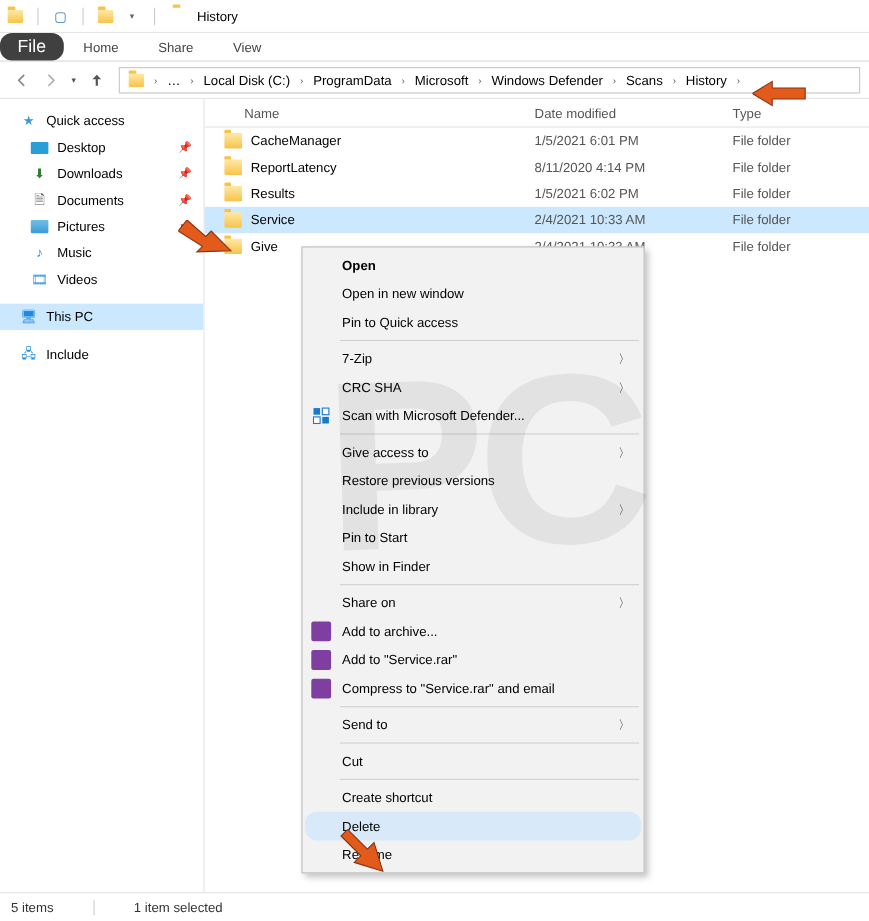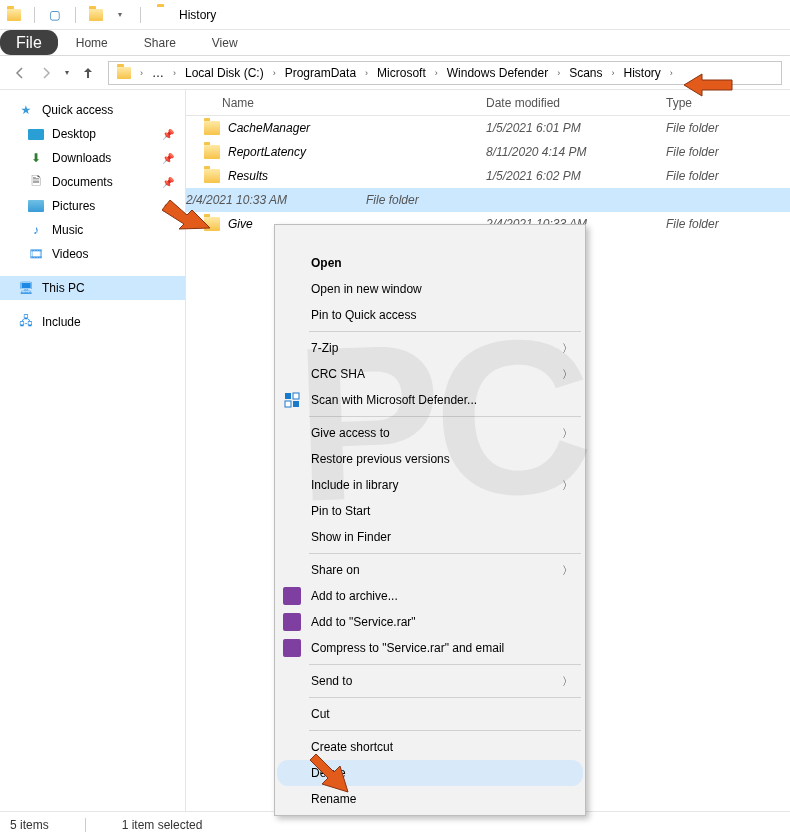--- a/index.html
+++ b/index.html
@@ -38,39 +38,39 @@
 .sb-spacer{height:10px;}
 .sb-icon{width:16px;height:16px;display:flex;align-items:center;justify-content:center;}
 
 .content { flex:1; position:relative;}
 .headers { display:flex; height:26px; align-items:center; border-bottom:1px solid #e5e5e5; color:#555; font-size:12px;}
 .col-name{width:300px; padding-left:36px;}
 .col-date{width:180px;}
 .col-type{flex:1;}
 
 .rows{ }
-.row{display:flex;align-items:center;height:24px;font-style:italic;}
+.row{display:flex;align-items:center;height:24px;}
 .row.selected{background:#cce8ff;}
 .row .cell-name{width:300px; padding-left:18px; display:flex; align-items:center; gap:8px;}
 .row .cell-date{width:180px; color:#555;}
 .row .cell-type{flex:1; color:#555;}
 .small-folder{width:16px;height:14px;background:linear-gradient(#ffe9a6,#f7c349);border-radius:1px;position:relative;}
 .small-folder:before{content:"";position:absolute;top:-3px;left:0;width:6px;height:3px;background:#f7c349;border-radius:1px 1px 0 0;}
 
 
 .statusbar{position:absolute; left:0; right:0; bottom:0; height:26px; border-top:1px solid #e5e5e5; display:flex; align-items:center; padding-left:10px; gap:16px; color:#333; width:186px;}
 .statusbar .sep2{width:1px;height:14px;background:#ccc;}
 
 .statusbar{width:100%;gap:36px;}
 
 
 .context-menu{position:absolute; left:274px; top:224px; width:312px; background:#f2f2f2; border:1px solid #bdbdbd; box-shadow:3px 3px 6px rgba(0,0,0,0.25); padding:3px 2px;}
 .cm-item{display:flex;align-items:center;height:26px;padding:0 30px 0 34px;position:relative;color:#000;}
 .cm-item:hover, .cm-item.hover{background:#d8eaf9;border-radius:11px;}
-.cm-item.bold{font-weight:600;margin-top:22px;}
+.cm-item.bold{font-weight:600;}
 .cm-item .arrow{position:absolute; right:10px; color:#333; font-size:11px;}
 .cm-item .cm-icon{position:absolute; left:6px; width:18px; height:18px; display:flex;align-items:center;justify-content:center;}
 .cm-sep{height:1px;background:#d0d0d0;margin:3px 2px 3px 32px;}
 
 
 .anno-arrow{position:absolute; pointer-events:none;}
 .anno-arrow svg{display:block;}
 
 
 .watermark{position:absolute; top:180px; left:120px; width:640px; height:480px; opacity:0.06; pointer-events:none; font-size:220px; font-weight:700; color:#000; transform:rotate(-2deg); letter-spacing:-8px; display:flex; align-items:center; justify-content:center;}
@@ -213,20 +213,24 @@
       </div>
       <div class="row">
         <div class="cell-name">
             <span class="small-folder"></span>
             <span>Results</span>
           </div>
         <div class="cell-date">1/5/2021 6:02 PM</div>
         <div class="cell-type">File folder</div>
       </div>
       <div class="row selected">
+        <div class="cell-name">
+            <span class="small-folder"></span>
+            <span>Service</span>
+          </div>
         <div class="cell-date">2/4/2021 10:33 AM</div>
         <div class="cell-type">File folder</div>
       </div>
       <div class="row">
         <div class="cell-name">
             <span class="small-folder"></span>
             <span>Give</span>
           </div>
         <div class="cell-date">2/4/2021 10:33 AM</div>
         <div class="cell-type">File folder</div>

